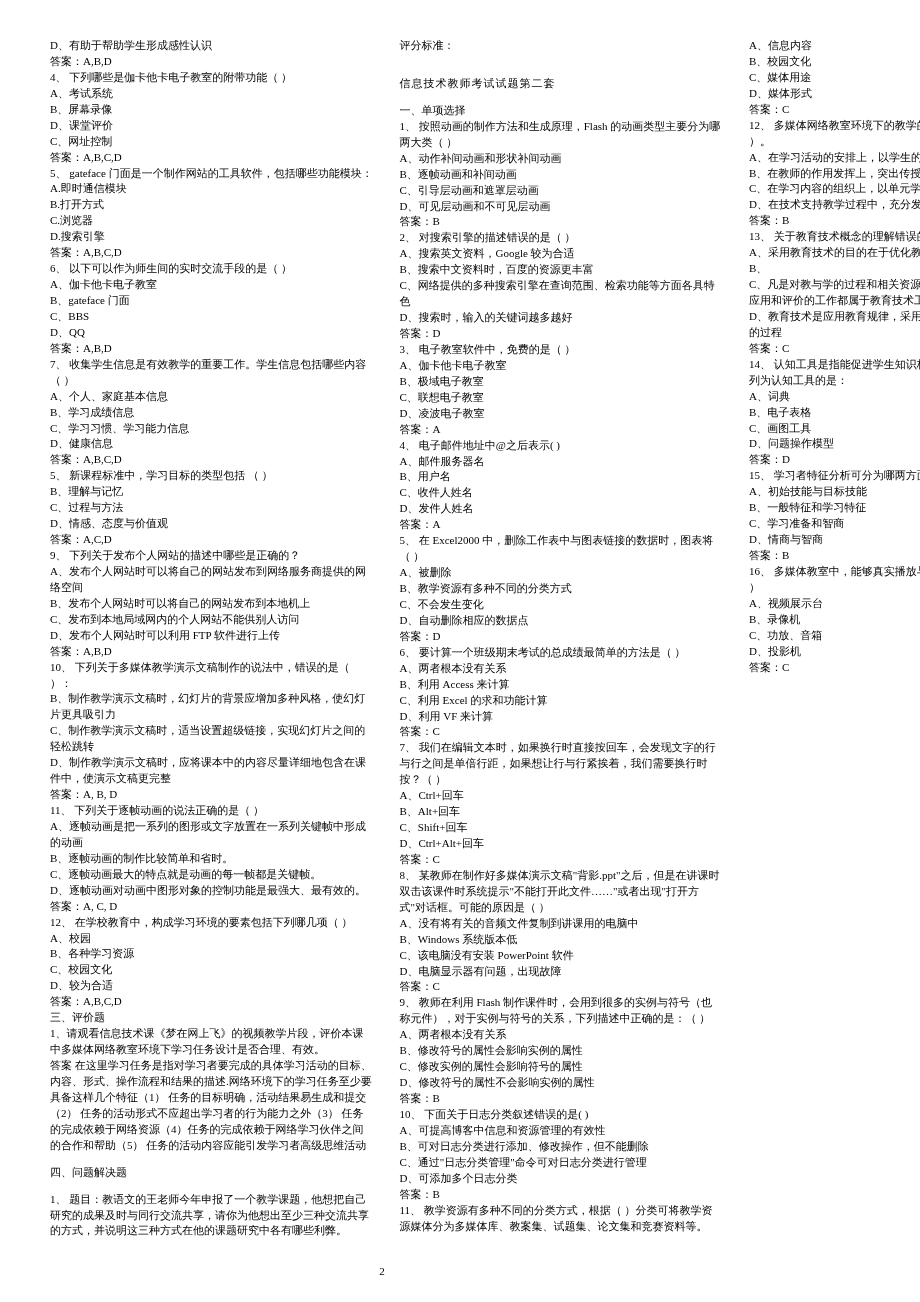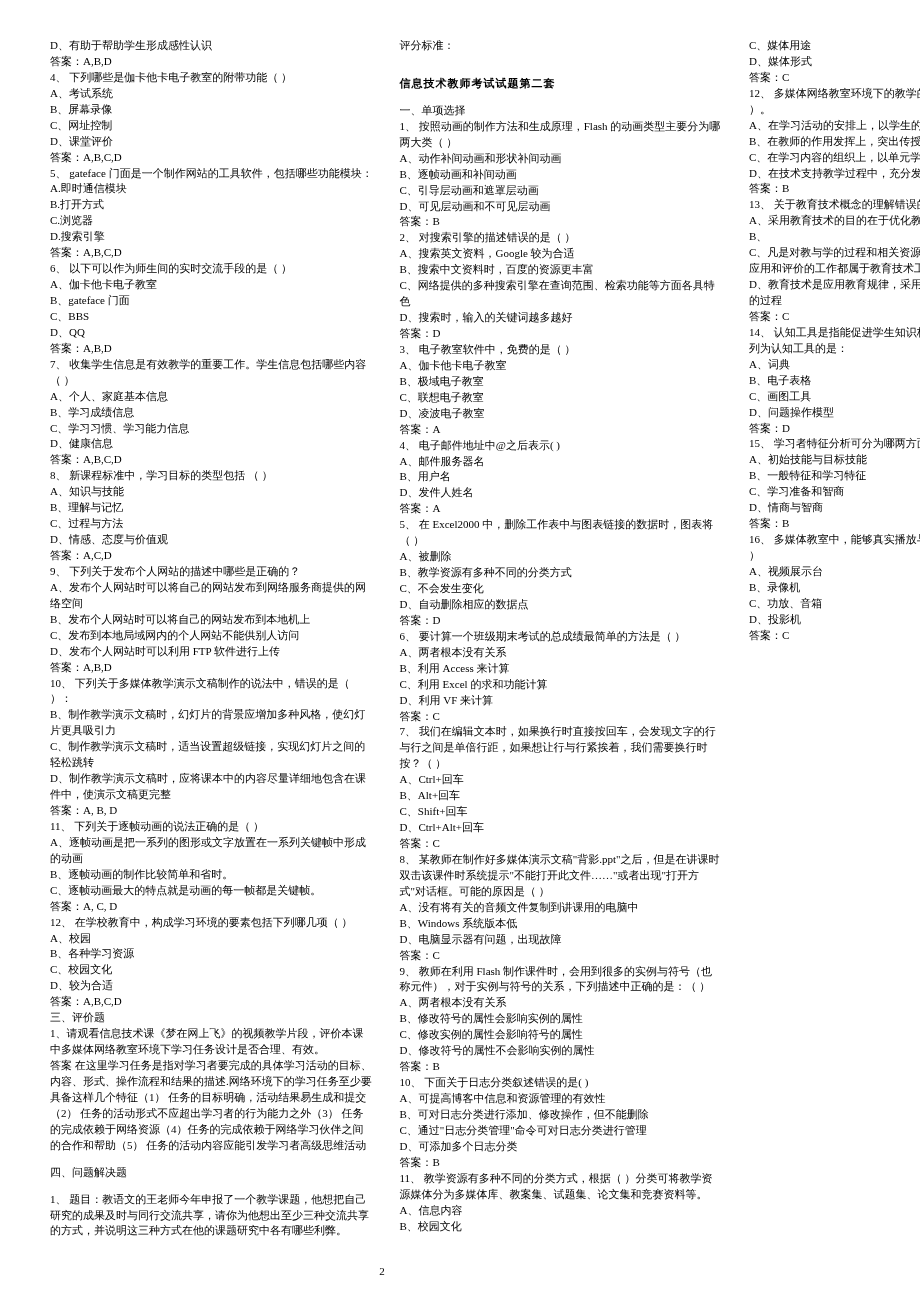--- a/index.html
+++ b/index.html
@@ -14,80 +14,80 @@
 <body>
 
 <div class="page">
   <div class="cols">
     <div id="leftcol">
         <span class="ln">D、有助于帮助学生形成感性认识</span>
         <span class="ln">答案：A,B,D</span>
         <span class="ln">4、 下列哪些是伽卡他卡电子教室的附带功能（ ）</span>
         <span class="ln">A、考试系统</span>
         <span class="ln">B、屏幕录像</span>
+        <span class="ln">D、课堂评价</span>
         <span class="ln">C、网址控制</span>
-        <span class="ln">D、课堂评价</span>
         <span class="ln">答案：A,B,C,D</span>
         <span class="ln">5、 gateface 门面是一个制作网站的工具软件，包括哪些功能模块：</span>
         <span class="ln">A.即时通信模块</span>
         <span class="ln">B.打开方式</span>
         <span class="ln">C.浏览器</span>
         <span class="ln">D.搜索引擎</span>
         <span class="ln">答案：A,B,C,D</span>
         <span class="ln">6、 以下可以作为师生间的实时交流手段的是（ ）</span>
         <span class="ln">A、伽卡他卡电子教室</span>
         <span class="ln">B、gateface 门面</span>
         <span class="ln">C、BBS</span>
         <span class="ln">D、QQ</span>
         <span class="ln">答案：A,B,D</span>
         <span class="ln">7、 收集学生信息是有效教学的重要工作。学生信息包括哪些内容（ ）</span>
         <span class="ln">A、个人、家庭基本信息</span>
         <span class="ln">B、学习成绩信息</span>
         <span class="ln">C、学习习惯、学习能力信息</span>
         <span class="ln">D、健康信息</span>
         <span class="ln">答案：A,B,C,D</span>
-        <span class="ln">8、 新课程标准中，学习目标的类型包括 （ ）</span>
-        <span class="ln">A、知识与技能</span>
+        <span class="ln">5、 新课程标准中，学习目标的类型包括 （ ）</span>
         <span class="ln">B、理解与记忆</span>
         <span class="ln">C、过程与方法</span>
         <span class="ln">D、情感、态度与价值观</span>
         <span class="ln">答案：A,C,D</span>
         <span class="ln">9、 下列关于发布个人网站的描述中哪些是正确的？</span>
         <span class="ln">A、发布个人网站时可以将自己的网站发布到网络服务商提供的网络空间</span>
         <span class="ln">B、发布个人网站时可以将自己的网站发布到本地机上</span>
         <span class="ln">C、发布到本地局域网内的个人网站不能供别人访问</span>
         <span class="ln">D、发布个人网站时可以利用 FTP 软件进行上传</span>
         <span class="ln">答案：A,B,D</span>
         <span class="ln">10、 下列关于多媒体教学演示文稿制作的说法中，错误的是（ ）：</span>
         <span class="ln">B、制作教学演示文稿时，幻灯片的背景应增加多种风格，使幻灯片更具吸引力</span>
         <span class="ln">C、制作教学演示文稿时，适当设置超级链接，实现幻灯片之间的轻松跳转</span>
         <span class="ln">D、制作教学演示文稿时，应将课本中的内容尽量详细地包含在课件中，使演示文稿更完整</span>
         <span class="ln">答案：A, B, D</span>
         <span class="ln">11、 下列关于逐帧动画的说法正确的是（ ）</span>
         <span class="ln">A、逐帧动画是把一系列的图形或文字放置在一系列关键帧中形成的动画</span>
         <span class="ln">B、逐帧动画的制作比较简单和省时。</span>
         <span class="ln">C、逐帧动画最大的特点就是动画的每一帧都是关键帧。</span>
+        <span class="ln">D、逐帧动画对动画中图形对象的控制功能是最强大、最有效的。</span>
         <span class="ln">答案：A, C, D</span>
         <span class="ln">12、 在学校教育中，构成学习环境的要素包括下列哪几项（ ）</span>
         <span class="ln">A、校园</span>
         <span class="ln">B、各种学习资源</span>
         <span class="ln">C、校园文化</span>
         <span class="ln">D、较为合适</span>
         <span class="ln">答案：A,B,C,D</span>
         <span class="ln">三、评价题</span>
         <span class="ln">1、请观看信息技术课《梦在网上飞》的视频教学片段，评价本课中多媒体网络教室环境下学习任务设计是否合理、有效。</span>
         <span class="ln">答案 在这里学习任务是指对学习者要完成的具体学习活动的目标、内容、形式、操作流程和结果的描述.网络环境下的学习任务至少要具备这样几个特征（1） 任务的目标明确，活动结果易生成和提交（2） 任务的活动形式不应超出学习者的行为能力之外（3） 任务的完成依赖于网络资源（4）任务的完成依赖于网络学习伙伴之间的合作和帮助（5） 任务的活动内容应能引发学习者高级思维活动</span>
         <span class="sp">&nbsp;</span>
         <span class="ln">四、问题解决题</span>
         <span class="sp">&nbsp;</span>
         <span class="ln">1、 题目：教语文的王老师今年申报了一个教学课题，他想把自己研究的成果及时与同行交流共享，请你为他想出至少三种交流共享的方式，并说明这三种方式在他的课题研究中各有哪些利弊。</span>
         <span class="ln">评分标准：</span>
         <span class="sp">&nbsp;</span>
         <span class="sp">&nbsp;</span>
-        <span class="ln h" style="font-weight: bold;">信息技术教师考试试题第二套</span>
+        <span class="ln h" style="font-weight: normal;">信息技术教师考试试题第二套</span>
         <span class="sp">&nbsp;</span>
         <span class="ln">一、单项选择</span>
         <span class="ln">1、 按照动画的制作方法和生成原理，Flash 的动画类型主要分为哪两大类（ ）</span>
         <span class="ln">A、动作补间动画和形状补间动画</span>
         <span class="ln">B、逐帧动画和补间动画</span>
         <span class="ln">C、引导层动画和遮罩层动画</span>
         <span class="ln">D、可见层动画和不可见层动画</span>
         <span class="ln">答案：B</span>
         <span class="ln">2、 对搜索引擎的描述错误的是（ ）</span>
         <span class="ln">A、搜索英文资料，Google 较为合适</span>
@@ -99,20 +99,21 @@
         <span class="ln">答案：D</span>
         <span class="ln">3、 电子教室软件中，免费的是（ ）</span>
         <span class="ln">A、伽卡他卡电子教室</span>
         <span class="ln">B、极域电子教室</span>
         <span class="ln">C、联想电子教室</span>
         <span class="ln">D、凌波电子教室</span>
         <span class="ln">答案：A</span>
         <span class="ln">4、 电子邮件地址中@之后表示( )</span>
         <span class="ln">A、邮件服务器名</span>
         <span class="ln">B、用户名</span>
+        <span class="ln">C、收件人姓名</span>
         <span class="ln">D、发件人姓名</span>
         <span class="ln">答案：A</span>
         <span class="ln">5、 在 Excel2000 中，删除工作表中与图表链接的数据时，图表将（ ）</span>
         <span class="ln">A、被删除</span>
         <span class="ln">B、教学资源有多种不同的分类方式</span>
         <span class="ln">C、不会发生变化</span>
         <span class="ln">D、自动删除相应的数据点</span>
         <span class="ln">答案：D</span>
         <span class="ln">6、 要计算一个班级期末考试的总成绩最简单的方法是（ ）</span>
         <span class="ln">A、两者根本没有关系</span>
@@ -122,20 +123,21 @@
         <span class="ln">答案：C</span>
         <span class="ln">7、 我们在编辑文本时，如果换行时直接按回车，会发现文字的行与行之间是单倍行距，如果想让行与行紧挨着，我们需要换行时按？（ ）</span>
         <span class="ln">A、Ctrl+回车</span>
         <span class="ln">B、Alt+回车</span>
         <span class="ln">C、Shift+回车</span>
         <span class="ln">D、Ctrl+Alt+回车</span>
         <span class="ln">答案：C</span>
         <span class="ln">8、 某教师在制作好多媒体演示文稿"背影.ppt"之后，但是在讲课时双击该课件时系统提示"不能打开此文件……"或者出现"打开方式"对话框。可能的原因是（ ）</span>
         <span class="ln">A、没有将有关的音频文件复制到讲课用的电脑中</span>
         <span class="ln">B、Windows 系统版本低</span>
+        <span class="ln">C、该电脑没有安装 PowerPoint 软件</span>
         <span class="ln">D、电脑显示器有问题，出现故障</span>
         <span class="ln">答案：C</span>
         <span class="ln">9、 教师在利用 Flash 制作课件时，会用到很多的实例与符号（也称元件），对于实例与符号的关系，下列描述中正确的是：（ ）</span>
         <span class="ln">A、两者根本没有关系</span>
         <span class="ln">B、修改符号的属性会影响实例的属性</span>
         <span class="ln">C、修改实例的属性会影响符号的属性</span>
         <span class="ln">D、修改符号的属性不会影响实例的属性</span>
         <span class="ln">答案：B</span>
         <span class="ln">10、 下面关于日志分类叙述错误的是( )</span>
         <span class="ln">A、可提高博客中信息和资源管理的有效性</span>

